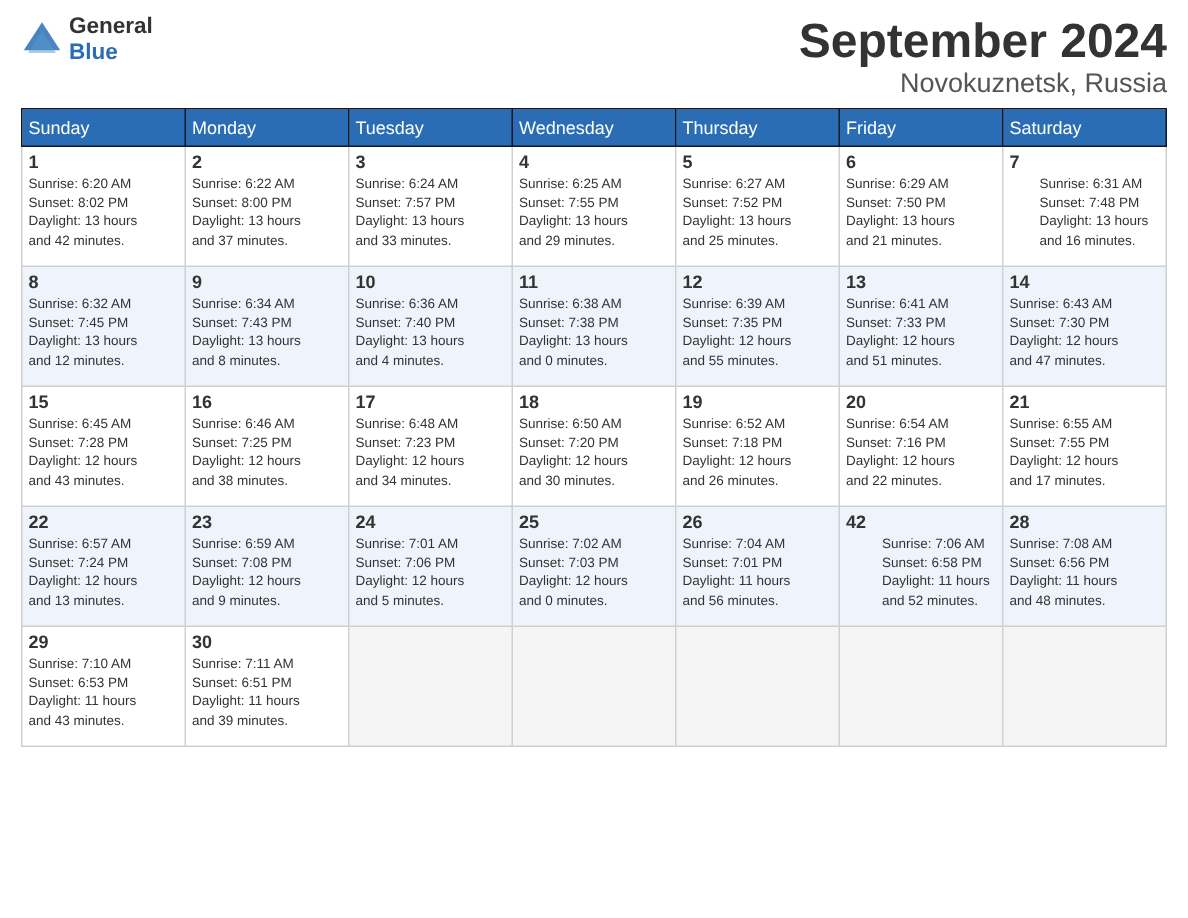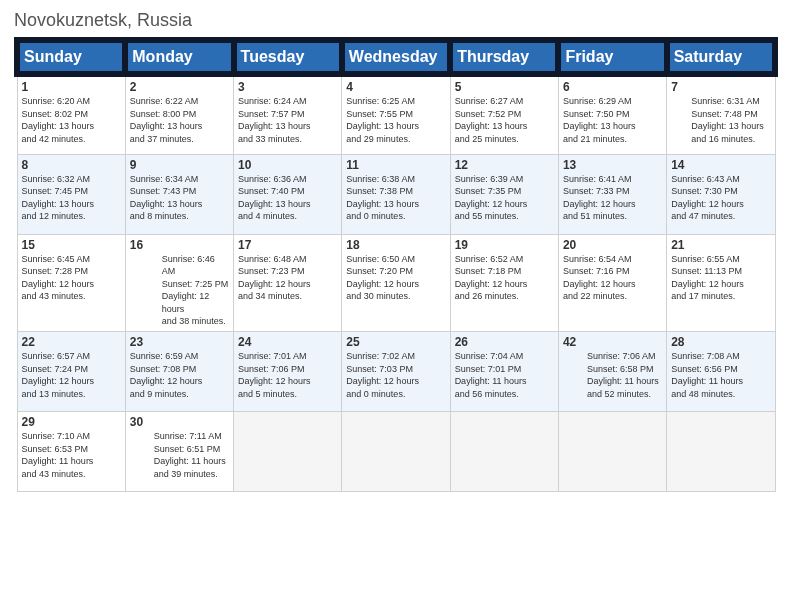--- a/index.html
+++ b/index.html
@@ -58,25 +58,25 @@
       color: #555;
     }
     table {
       width: 100%;
       border-collapse: collapse;
       table-layout: fixed;
     }
     th {
       background-color: #2a6db5;
       color: #fff;
-      font-size: 16px;
-      font-weight: bold;
+      font-size: 12px;
+      font-weight: normal;
       padding: 5px 4px;
       text-align: left;
-      border: 6px solid #0f172a;
+      border: 1px solid #0f172a;
     }
     td {
       vertical-align: top;
       padding: 3px 4px;
       font-size: 9.5px;
       color: #333;
       border: 1px solid #d0d0d0;
       height: 80px;
       background: #fff;
     }
@@ -97,21 +97,32 @@
       font-size: 9px;
       line-height: 1.4;
       color: #333;
     }
   </style>
 </head>
 <body>
 
 <div class="container">
   <div class="header-row">
+    <div class="logo">
+      <svg class="logo-icon" viewBox="0 0 30 30">
+        <polygon points="15,2 28,22 2,22" fill="#2a6db5" opacity="0.85"></polygon>
+        <polygon points="15,8 25,24 5,24" fill="#5599d0" opacity="0.5"></polygon>
+      </svg>
+      <div class="logo-text">
+        <span class="logo-general">General</span>
+        <span class="logo-blue">Blue</span>
+      </div>
+    </div>
     <div class="title-section">
+      <div class="month-title">September 2024</div>
       <div class="location">Novokuznetsk, Russia</div>
     </div>
   </div>
 
   <table>
     <thead>
       <tr>
       <th>Sunday</th>
           <th>Monday</th>
           <th>Tuesday</th>
@@ -227,21 +238,21 @@
         <tr>
           <td>
             <span class="day-num">15</span>
             <div class="day-info" style="white-space: pre-line;">Sunrise: 6:45 AM
 Sunset: 7:28 PM
 Daylight: 12 hours
 and 43 minutes.</div>
           </td>
           <td>
             <span class="day-num">16</span>
-            <div class="day-info" style="white-space: pre-line; margin-left: 32px;">Sunrise: 6:46 AM
+            <div class="day-info" style="white-space: pre-line;">Sunrise: 6:46 AM
 Sunset: 7:25 PM
 Daylight: 12 hours
 and 38 minutes.</div>
           </td>
           <td>
             <span class="day-num">17</span>
             <div class="day-info" style="white-space: pre-line;">Sunrise: 6:48 AM
 Sunset: 7:23 PM
 Daylight: 12 hours
 and 34 minutes.</div>
@@ -263,21 +274,21 @@
           <td>
             <span class="day-num">20</span>
             <div class="day-info" style="white-space: pre-line;">Sunrise: 6:54 AM
 Sunset: 7:16 PM
 Daylight: 12 hours
 and 22 minutes.</div>
           </td>
           <td>
             <span class="day-num">21</span>
             <div class="day-info" style="white-space: pre-line;">Sunrise: 6:55 AM
-Sunset: 11:13 PM
+Sunset: 7:55 PM
 Daylight: 12 hours
 and 17 minutes.</div>
           </td>
         </tr>
         <tr>
           <td>
             <span class="day-num">22</span>
             <div class="day-info" style="white-space: pre-line;">Sunrise: 6:57 AM
 Sunset: 7:24 PM
 Daylight: 12 hours
@@ -329,21 +340,21 @@
         <tr>
           <td>
             <span class="day-num">29</span>
             <div class="day-info" style="white-space: pre-line;">Sunrise: 7:10 AM
 Sunset: 6:53 PM
 Daylight: 11 hours
 and 43 minutes.</div>
           </td>
           <td>
             <span class="day-num">30</span>
-            <div class="day-info" style="white-space: pre-line; margin-left: 24px;">Sunrise: 7:11 AM
+            <div class="day-info" style="white-space: pre-line;">Sunrise: 7:11 AM
 Sunset: 6:51 PM
 Daylight: 11 hours
 and 39 minutes.</div>
           </td>
           <td class="empty"></td>
           <td class="empty"></td>
           <td class="empty"></td>
           <td class="empty"></td>
           <td class="empty"></td>
         </tr>

